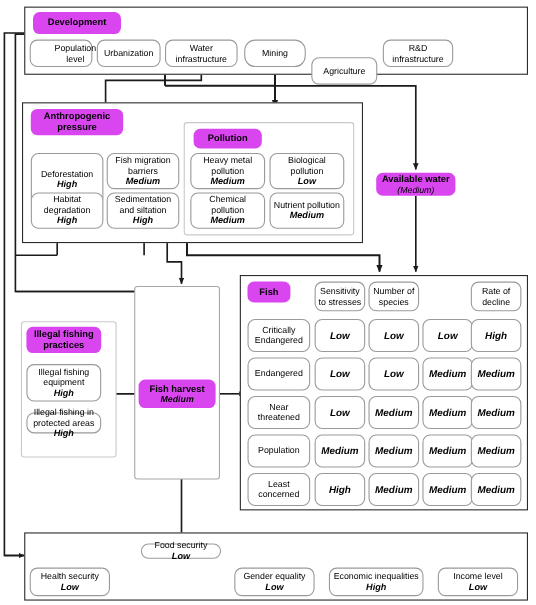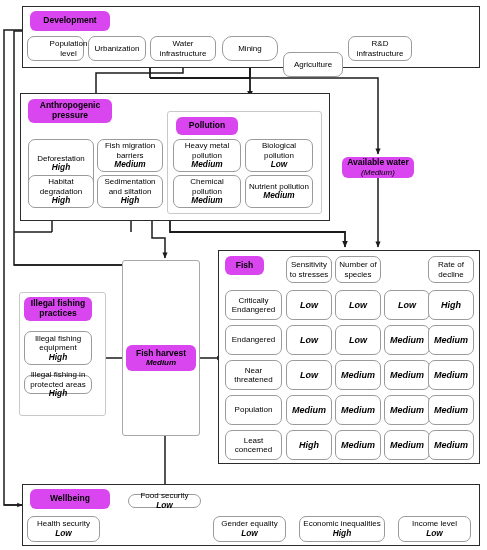--- a/index.html
+++ b/index.html
@@ -293,23 +293,20 @@
     <span class="v">Medium</span>
   </div>
   <div class="cell val" style="left:384px;top:430px;width:46px;height:30px;">
     <span class="v">Medium</span>
   </div>
   <div class="cell val" style="left:428px;top:430px;width:46px;height:30px;">
     <span class="v">Medium</span>
   </div>
 
   <div class="panel" style="left:22px;top:484px;width:458px;height:62px;"></div>
-  <div class="chip" style="left:30px;top:489px;width:80px;height:20px;">
-    <span class="t">Wellbeing</span>
-  </div>
 
   <div class="cell" style="left:27px;top:516px;width:73px;height:26px;">
     <span class="t">Health security</span>
     <span class="v">Low</span>
   </div>
   <div class="cell" style="left:128px;top:494px;width:73px;height:14px;">
     <span class="t">Food security</span>
     <span class="v">Low</span>
   </div>
   <div class="cell" style="left:213px;top:516px;width:73px;height:26px;">

